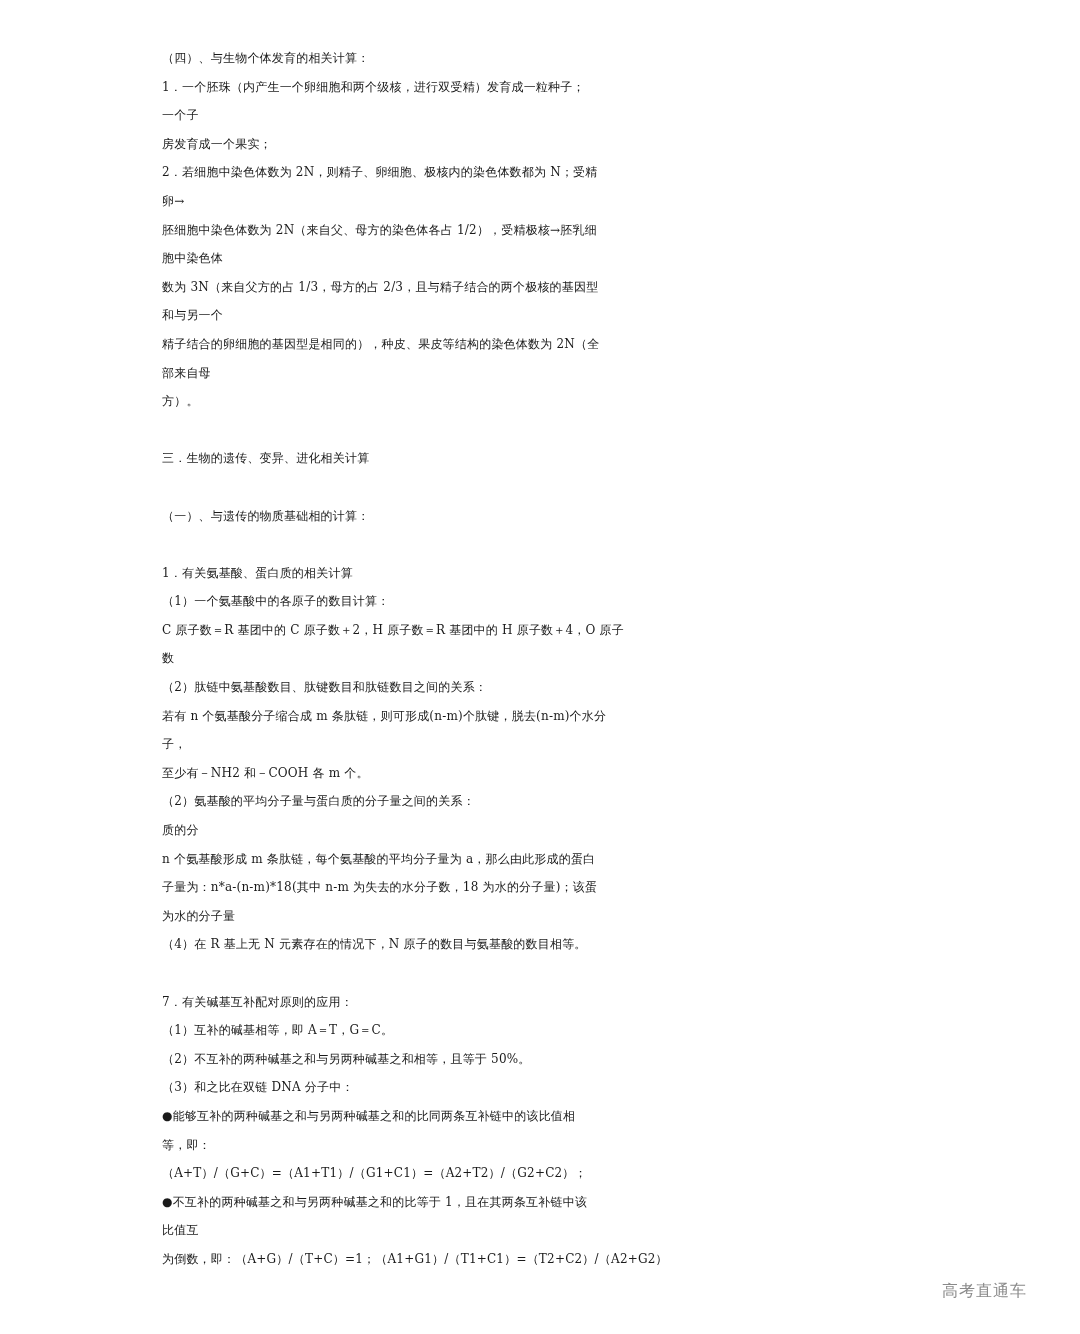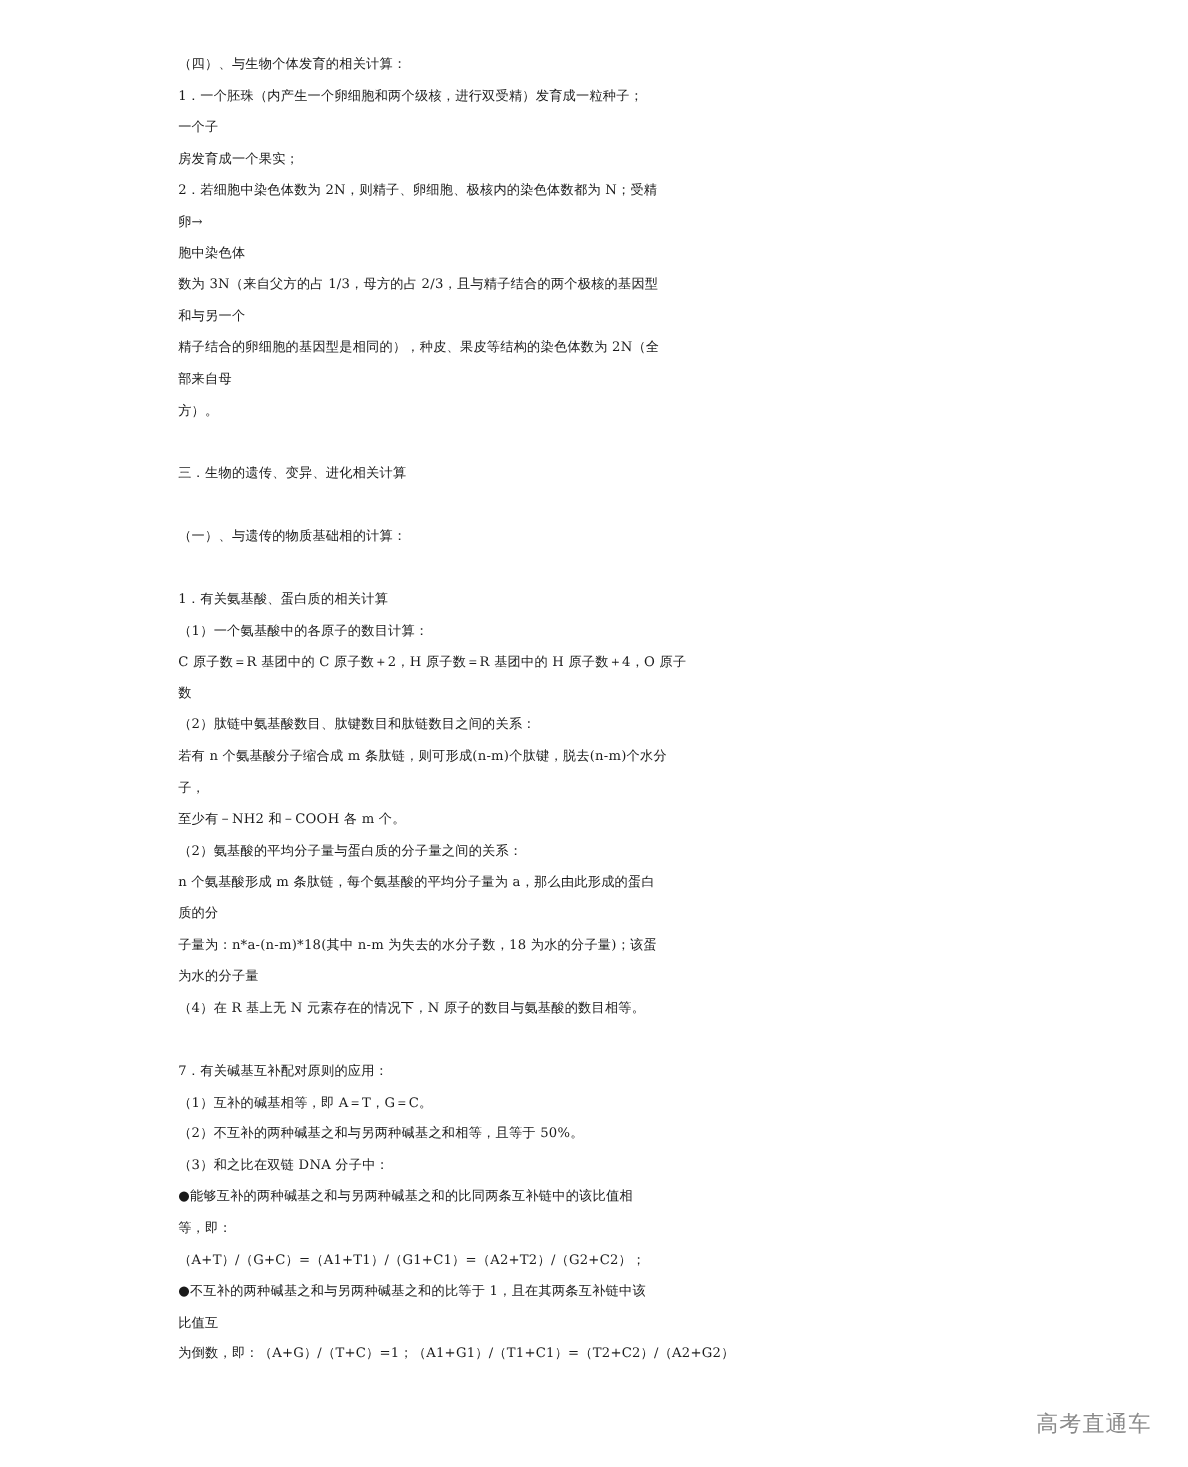--- a/index.html
+++ b/index.html
@@ -29,36 +29,37 @@
       letter-spacing: 0.2px;
     }
     .gap {
       height: 28.6px;
     }
     .watermark {
       position: absolute;
       left: 942px;
       top: 1281px;
       font-family: Liberation Serif, serif;
-      font-size: 20px;
+      font-size: 16px;
       color: #8a8a8a;
       letter-spacing: 1px;
     }
   </style>
 </head>
 <body>
 
 <div class="page">
 
   <div class="line">（四）、与生物个体发育的相关计算：</div>
   <div class="line">1．一个胚珠（内产生一个卵细胞和两个级核，进行双受精）发育成一粒种子；</div>
   <div class="line">一个子</div>
   <div class="line">房发育成一个果实；</div>
   <div class="line">2．若细胞中染色体数为 2N，则精子、卵细胞、极核内的染色体数都为 N；受精</div>
   <div class="line">卵→</div>
+  <div class="line">胚细胞中染色体数为 2N（来自父、母方的染色体各占 1/2），受精极核→胚乳细</div>
   <div class="line">胞中染色体</div>
   <div class="line">数为 3N（来自父方的占 1/3，母方的占 2/3，且与精子结合的两个极核的基因型</div>
   <div class="line">和与另一个</div>
   <div class="line">精子结合的卵细胞的基因型是相同的），种皮、果皮等结构的染色体数为 2N（全</div>
   <div class="line">部来自母</div>
   <div class="line">方）。</div>
 
   <div class="gap"></div>
 
   <div class="line">三．生物的遗传、变异、进化相关计算</div>
@@ -71,22 +72,22 @@
 
   <div class="line">1．有关氨基酸、蛋白质的相关计算</div>
   <div class="line">（1）一个氨基酸中的各原子的数目计算：</div>
   <div class="line">C 原子数＝R 基团中的 C 原子数＋2，H 原子数＝R 基团中的 H 原子数＋4，O 原子</div>
   <div class="line">数</div>
   <div class="line">（2）肽链中氨基酸数目、肽键数目和肽链数目之间的关系：</div>
   <div class="line">若有 n 个氨基酸分子缩合成 m 条肽链，则可形成(n-m)个肽键，脱去(n-m)个水分</div>
   <div class="line">子，</div>
   <div class="line">至少有－NH2 和－COOH 各 m 个。</div>
   <div class="line">（2）氨基酸的平均分子量与蛋白质的分子量之间的关系：</div>
+  <div class="line">质的分</div>
   <div class="line">n 个氨基酸形成 m 条肽链，每个氨基酸的平均分子量为 a，那么由此形成的蛋白</div>
-  <div class="line">质的分</div>
   <div class="line">子量为：n*a-(n-m)*18(其中 n-m 为失去的水分子数，18 为水的分子量)；该蛋</div>
   <div class="line">为水的分子量</div>
   <div class="line">（4）在 R 基上无 N 元素存在的情况下，N 原子的数目与氨基酸的数目相等。</div>
 
   <div class="gap"></div>
 
   <div class="line">7．有关碱基互补配对原则的应用：</div>
   <div class="line">（1）互补的碱基相等，即 A＝T，G＝C。</div>
   <div class="line">（2）不互补的两种碱基之和与另两种碱基之和相等，且等于 50%。</div>
   <div class="line">（3）和之比在双链 DNA 分子中：</div>

